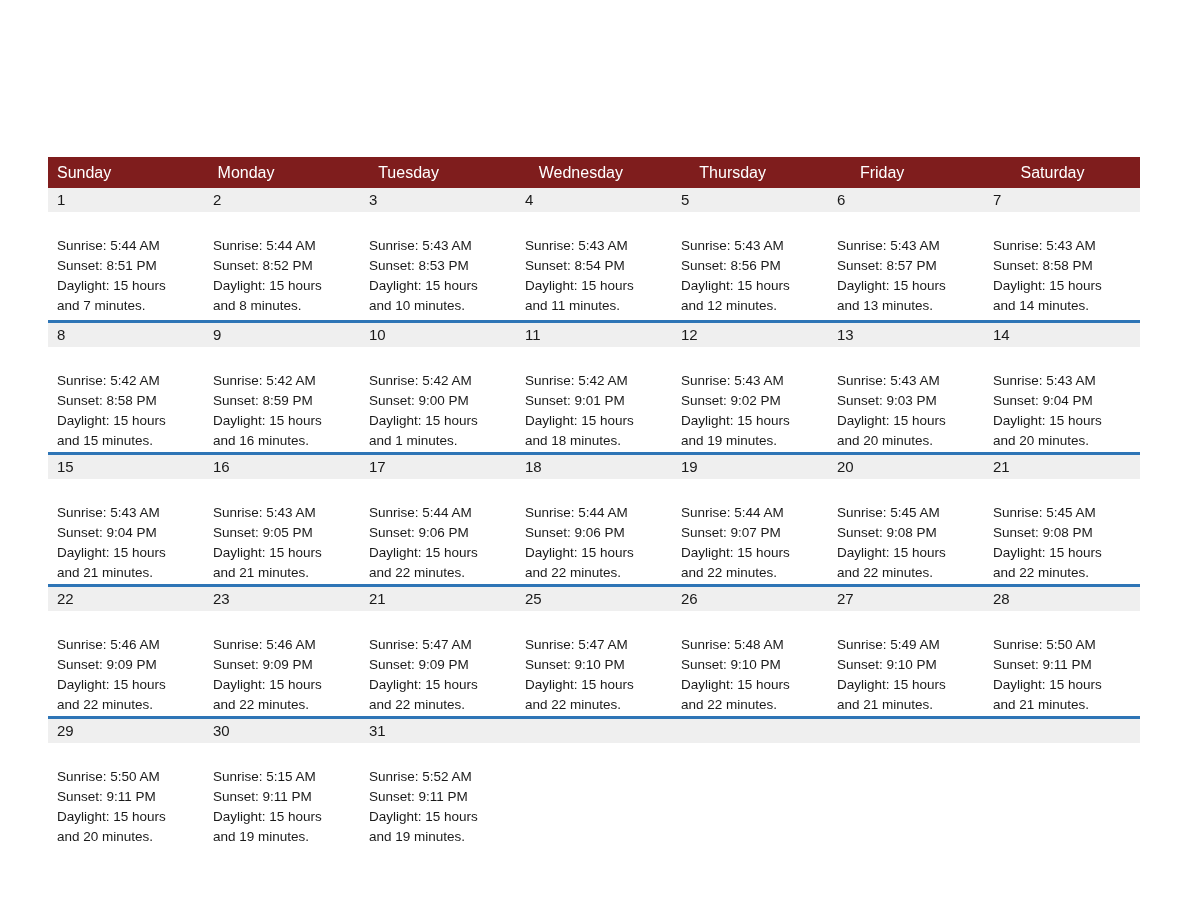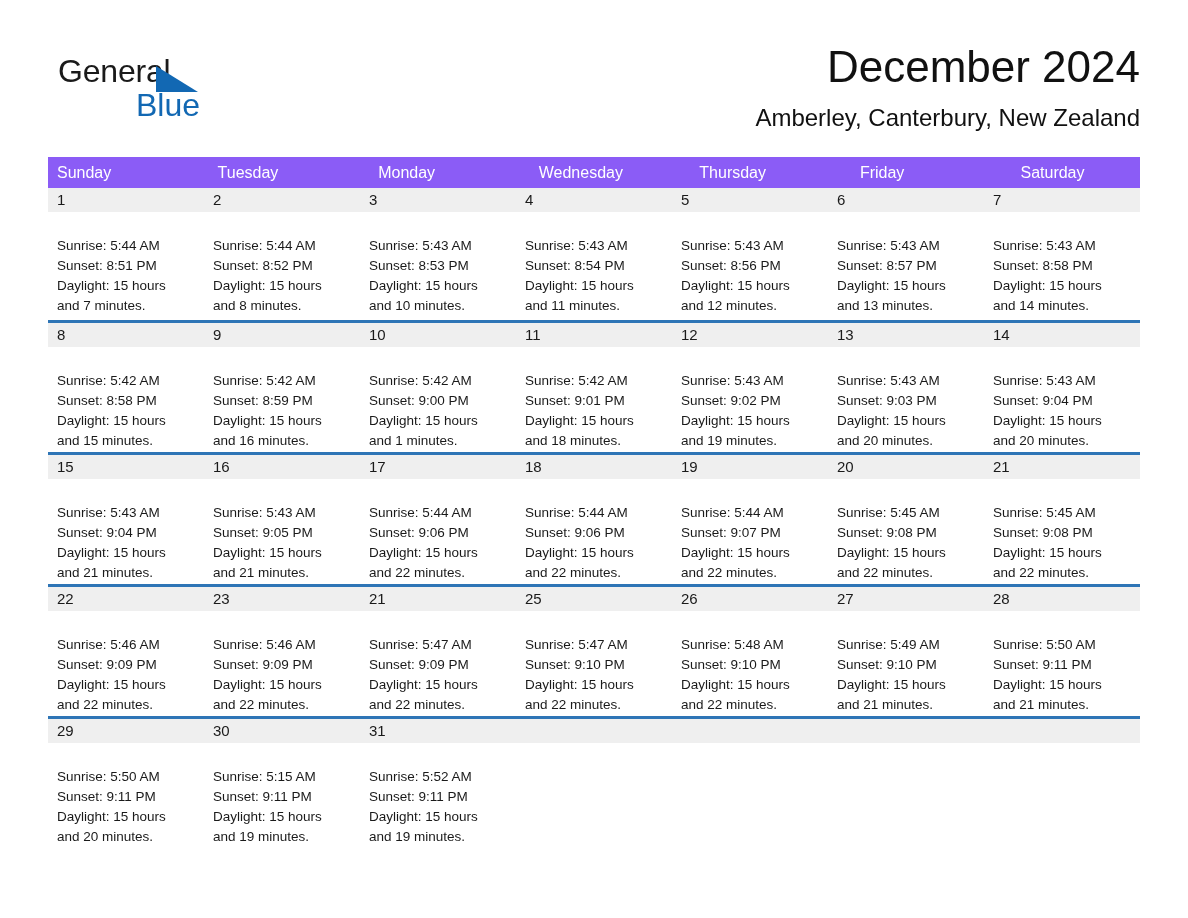--- a/index.html
+++ b/index.html
@@ -78,21 +78,21 @@
 
   
   .calendar {
     position: absolute;
     left: 48px; top: 157px;
     width: 1092px;
   }
   .dow-row {
     display: flex;
     width: 100%;
-    background: #8b5cf6;
+    background: #7f1d1d;
     height: 31px;
     gap: 32px;
   }
   .dow {
     flex: 1 1 0;
     color: #ffffff;
     font-size: 16px;
     line-height: 31px;
     padding-left: 9px;
     white-space: nowrap;
@@ -126,41 +126,27 @@
     line-height: 20px;
     color: #1a1a1a;
   }
   .cell .info div { white-space: nowrap; }
 </style>
 </head>
 <body>
 
 <div class="page">
 
-  <div class="header">
-
-    <div class="brand">
-      <span class="brand-general">General</span>
-      <span class="brand-tri"></span>
-      <span class="brand-blue">Blue</span>
-    </div>
-
-    <div class="title-block">
-      <div class="cal-title">December 2024</div>
-      <div class="cal-subtitle">Amberley, Canterbury, New Zealand</div>
-    </div>
-
-  </div>
 
   <div class="calendar">
 
     <div class="dow-row">
       <div class="dow">Sunday</div>
+      <div class="dow">Monday</div>
       <div class="dow">Tuesday</div>
-      <div class="dow">Monday</div>
       <div class="dow">Wednesday</div>
       <div class="dow">Thursday</div>
       <div class="dow">Friday</div>
       <div class="dow">Saturday</div>
     </div>
 
     <div id="weeks-container">
         <div class="week first">
           <div class="cell">
             <div class="daynum-band">1</div>

